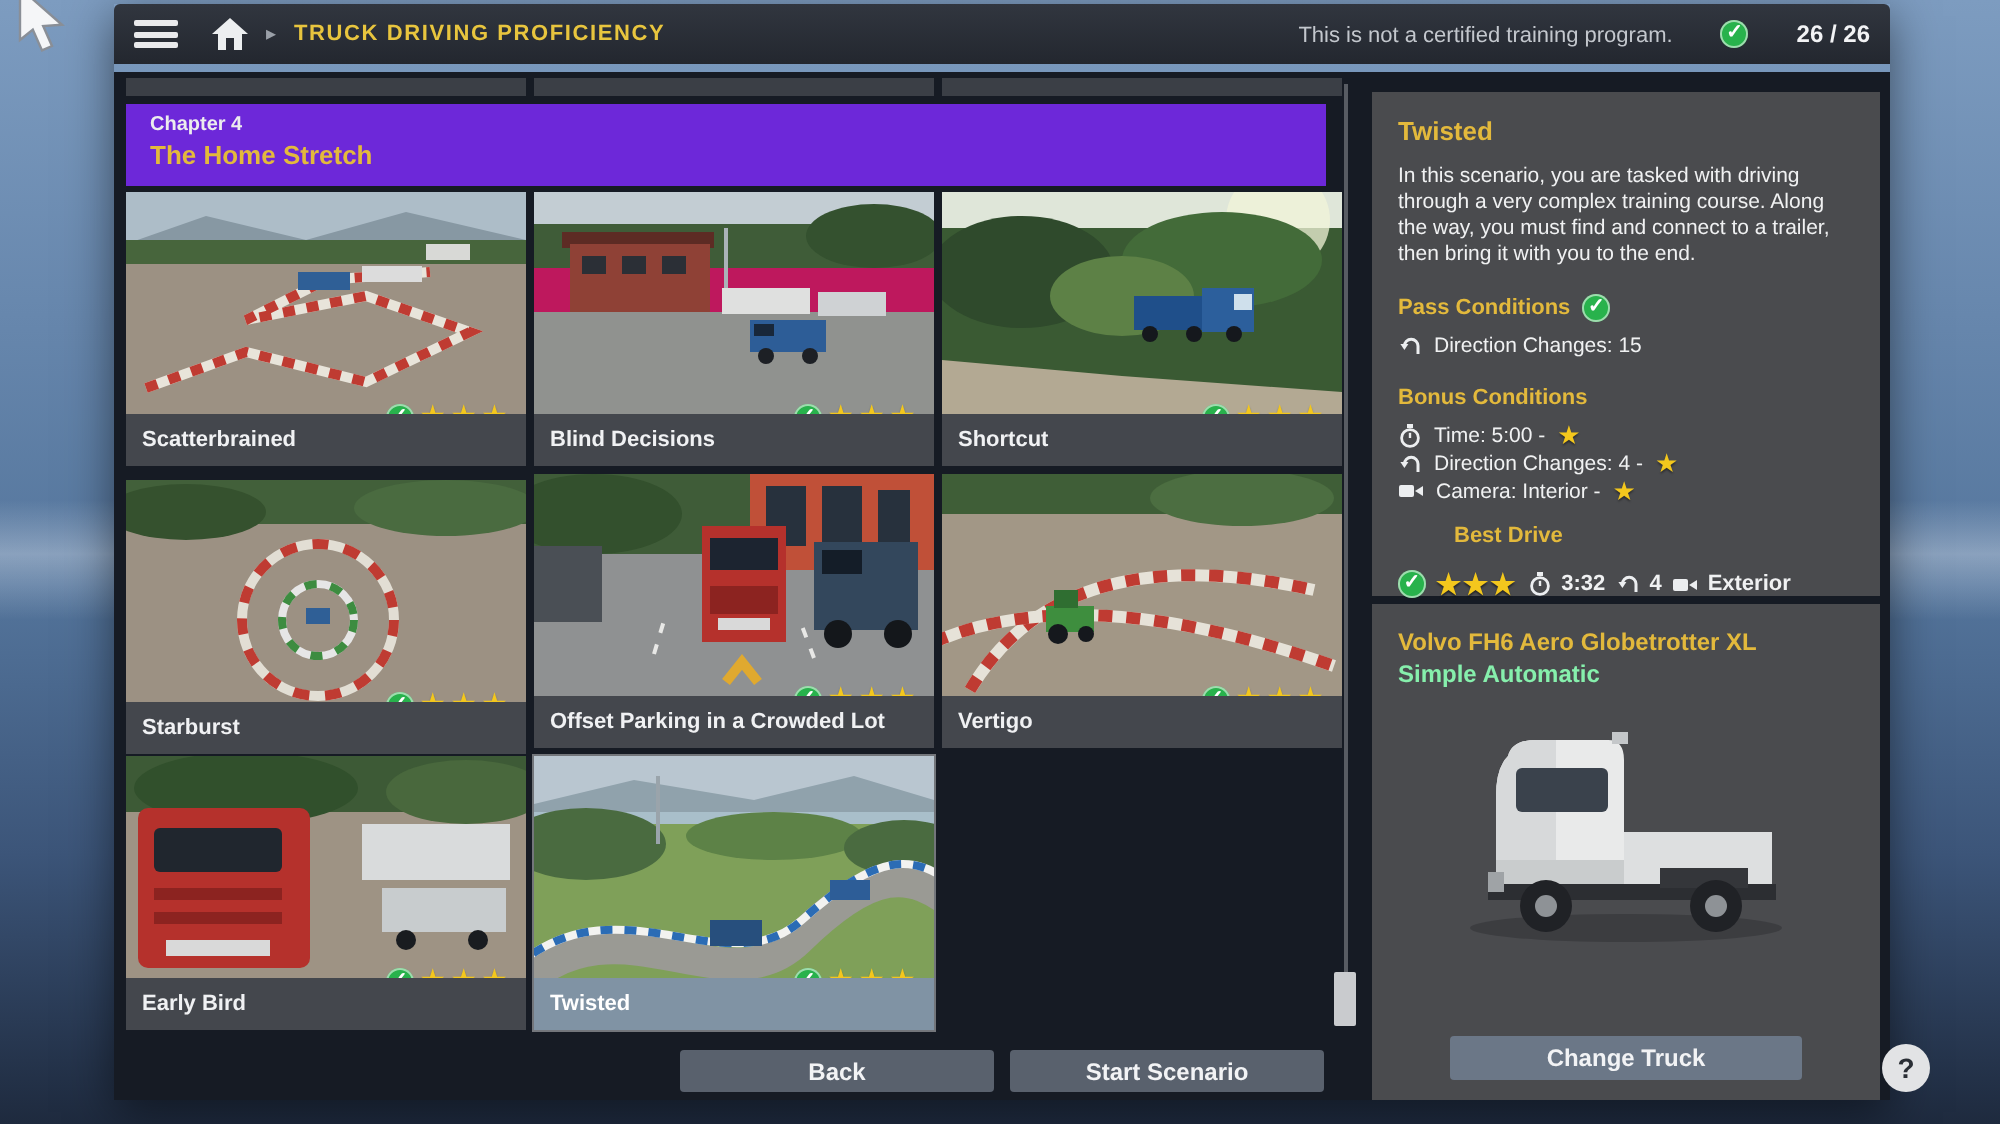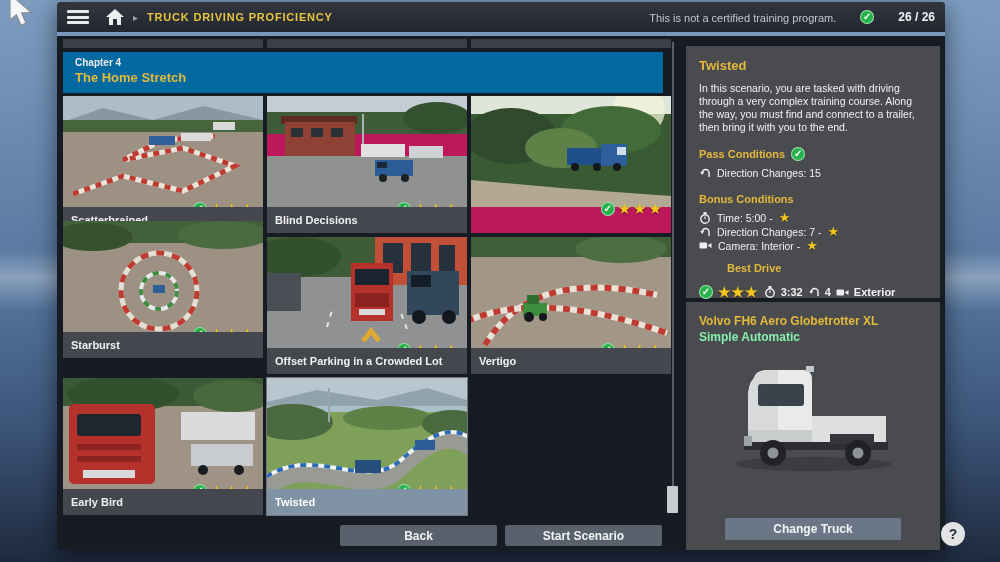--- a/index.html
+++ b/index.html
@@ -39,21 +39,21 @@
   .tb-progress { color:#f2f3f5; font-size:12px; font-weight:bold; }
 
   .win-body {
     position:absolute; left:0; top:34px; width:100%; height:514px;
     background:#161b24;
   }
   
   .sliver { position:absolute; top:3px; height:9px; width:200px; background:#3b3f46; }
   .chapter-header {
     position:absolute; left:6px; top:16px; width:600px; height:41px;
-    background:#0369a1; padding:5px 12px;
+    background:#6d28d9; padding:5px 12px;
   }
   .chapter-label { color:#ececee; font-size:10px; font-weight:bold; }
   .chapter-title { color:#e3b93c; font-size:13px; font-weight:bold; margin-top:2px; }
 
   .tile { position:absolute; width:200px; height:137px; background:#be185d; cursor:pointer; }
   .tile svg.thumb { position:absolute; left:0; top:0; width:200px; height:111px; display:block; }
   .tile-label {
     position:absolute; left:0; bottom:0; width:100%; height:26px;
     background:#44474d; display:flex; align-items:center; padding:0 8px;
     color:#f0f1f3; font-size:11px; font-weight:bold; white-space:nowrap; overflow:hidden;
@@ -208,23 +208,24 @@
         <rect x="130" y="48" width="26" height="22" fill="#2c5f9c"></rect>
         <rect x="146" y="51" width="9" height="8" fill="#cfe0ec"></rect>
         <circle cx="104" cy="71" r="4" fill="#15181d"></circle>
           <circle cx="126" cy="71" r="4" fill="#15181d"></circle>
           <circle cx="146" cy="71" r="4" fill="#15181d"></circle>
       </svg>
       <div class="badges">
         <span class="check-badge">✓</span>
         <span class="stars">★★★</span>
       </div>
-    </div>
-
-    <div class="tile" style="left:6px;top:185px">
+      <div class="tile-label">Shortcut</div>
+    </div>
+
+    <div class="tile" style="left:6px;top:204px">
       <svg class="thumb" viewBox="0 0 200 111" preserveAspectRatio="none">
         <rect width="200" height="111" fill="#9c9183"></rect>
         <rect width="200" height="22" fill="#42603a"></rect>
         <ellipse cx="30" cy="16" rx="40" ry="14" fill="#35512e"></ellipse>
         <ellipse cx="160" cy="14" rx="46" ry="14" fill="#4a6b40"></ellipse>
         <circle cx="96" cy="70" r="38" fill="none" stroke="#e2ded4" stroke-width="5"></circle>
         <circle cx="96" cy="70" r="38" fill="none" stroke="#bf3b32" stroke-width="5" stroke-dasharray="8 8"></circle>
         <circle cx="96" cy="70" r="18" fill="none" stroke="#e6e6e6" stroke-width="4"></circle>
         <circle cx="96" cy="70" r="18" fill="none" stroke="#3d8c40" stroke-width="4" stroke-dasharray="6 7"></circle>
         <rect x="90" y="64" width="12" height="8" fill="#2f5f96"></rect>
@@ -364,21 +365,21 @@
               <line x1="6" y1="7" x2="6" y2="4.4" stroke="#eceef0" stroke-width="1.2"></line>
             </svg>
           <span>Time: 5:00 -</span>
           <span class="star-inline">★</span>
         </div>
         <div class="cond-row">
           <svg width="12" height="12" viewBox="0 0 12 12">
               <path d="M10 10 V6 A3.4 3.4 0 0 0 3.2 6" fill="none" stroke="#eceef0" stroke-width="1.5"></path>
               <polygon points="1.2,5 5.2,5 3.2,8" fill="#eceef0"></polygon>
             </svg>
-          <span>Direction Changes: 7 -</span>
+          <span>Direction Changes: 4 -</span>
           <span class="star-inline">★</span>
         </div>
         <div class="cond-row">
           <svg width="13" height="11" viewBox="0 0 13 11">
               <rect x="0.5" y="2.5" width="7.5" height="6" rx="1" fill="#eceef0"></rect>
               <polygon points="8.5,5.5 12.5,3 12.5,8" fill="#eceef0"></polygon>
             </svg>
           <span>Camera: Interior -</span>
           <span class="star-inline">★</span>
         </div>

